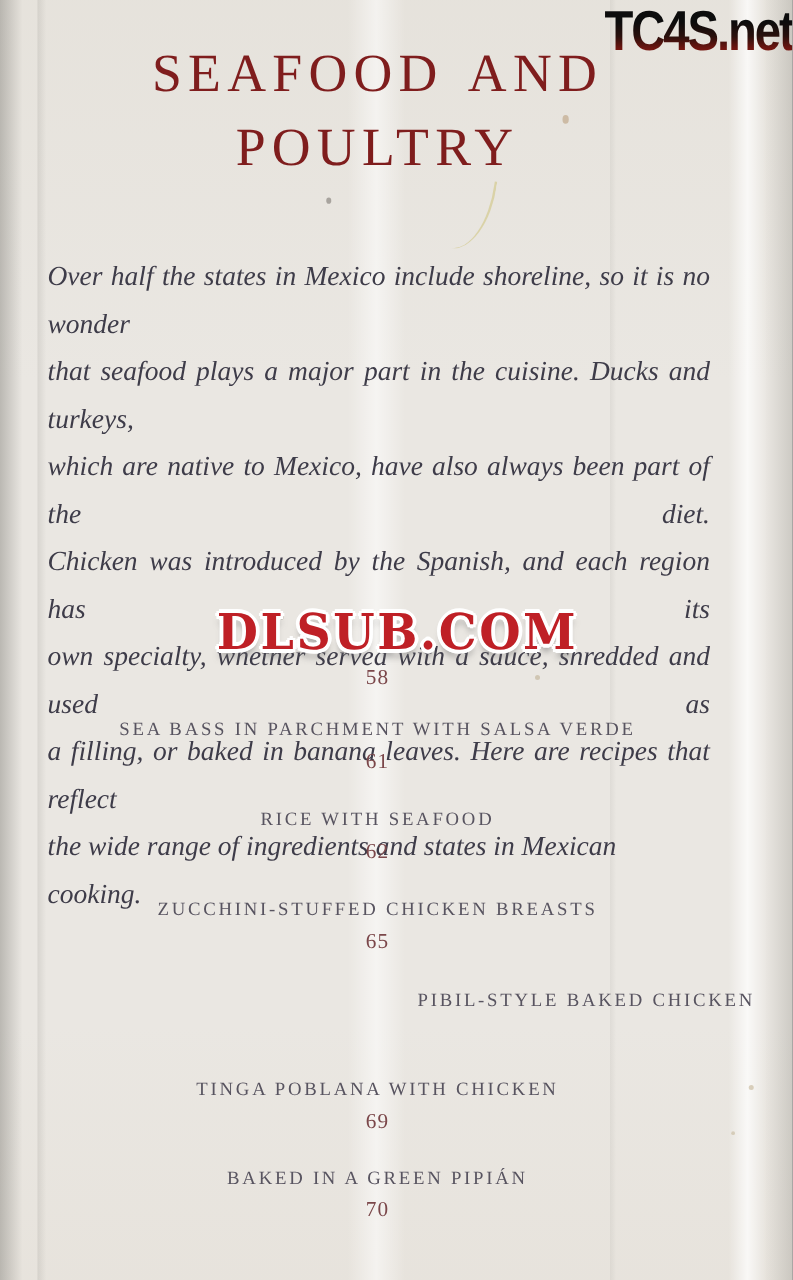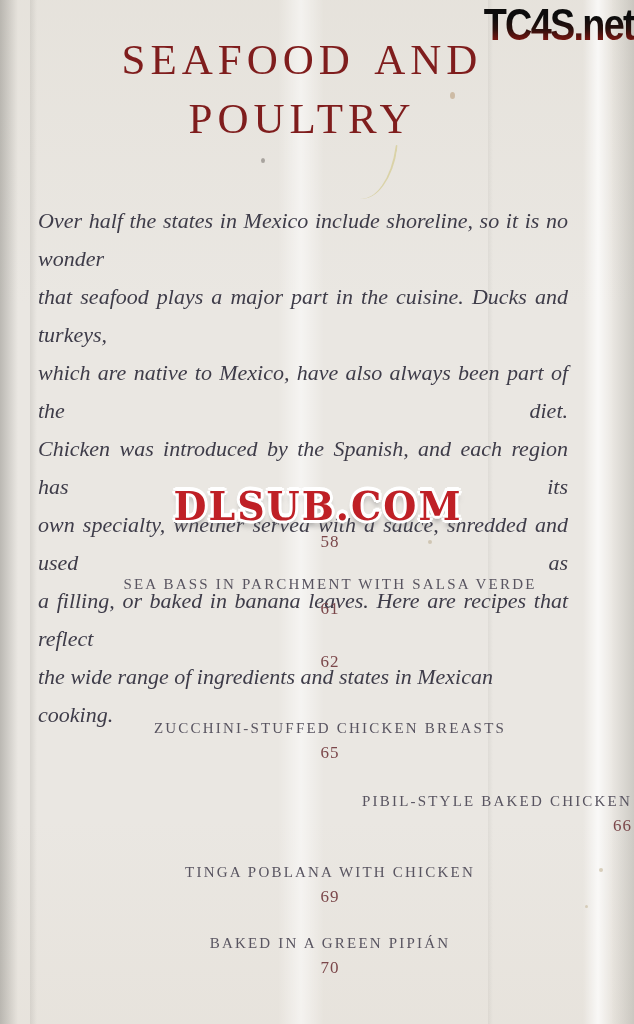--- a/index.html
+++ b/index.html
@@ -95,21 +95,21 @@
     letter-spacing:5px;word-spacing:6px;
   }
   .intro{
     position:absolute;top:202px;left:38px;width:530px;
     font-style:italic;font-size:22px;line-height:38px;
     color:#3e3c49;
   }
   .intro .line{text-align:justify;text-align-last:justify;}
   .intro .line:last-child{text-align:left;text-align-last:left;}
 
-  .toc-entry{position:absolute;left:0;width:604px;text-align:center;padding-left:28px;}
+  .toc-entry{position:absolute;left:0;width:604px;text-align:center;}
   .toc-entry .t{
     font-size:15px;line-height:19px;letter-spacing:2.2px;
     color:#585460;
   }
   .toc-entry .p{
     margin-top:6px;font-size:17px;line-height:18px;letter-spacing:1px;
     color:#7b474a;
   }
   .e0{top:527px;}
   .e1{top:575px;}
@@ -154,31 +154,31 @@
   <div class="toc-entry e0">
     <div class="p">58</div>
   </div>
 
   <div class="toc-entry e1">
     <div class="t">SEA BASS IN PARCHMENT WITH SALSA VERDE</div>
     <div class="p">61</div>
   </div>
 
   <div class="toc-entry e2">
+    <div class="t">RICE WITH SEAFOOD</div>
     <div class="p">62</div>
   </div>
 
   <div class="toc-entry e3">
     <div class="t">ZUCCHINI-STUFFED CHICKEN BREASTS</div>
     <div class="p">65</div>
   </div>
 
   <div class="toc-entry e4">
     <div class="t">PIBIL-STYLE BAKED CHICKEN</div>
-    <div class="p">66</div>
   </div>
 
   <div class="toc-entry e5">
     <div class="t">TINGA POBLANA WITH CHICKEN</div>
     <div class="p">69</div>
   </div>
 
   <div class="toc-entry e6">
     <div class="t">BAKED IN A GREEN PIPIÁN</div>
     <div class="p">70</div>

